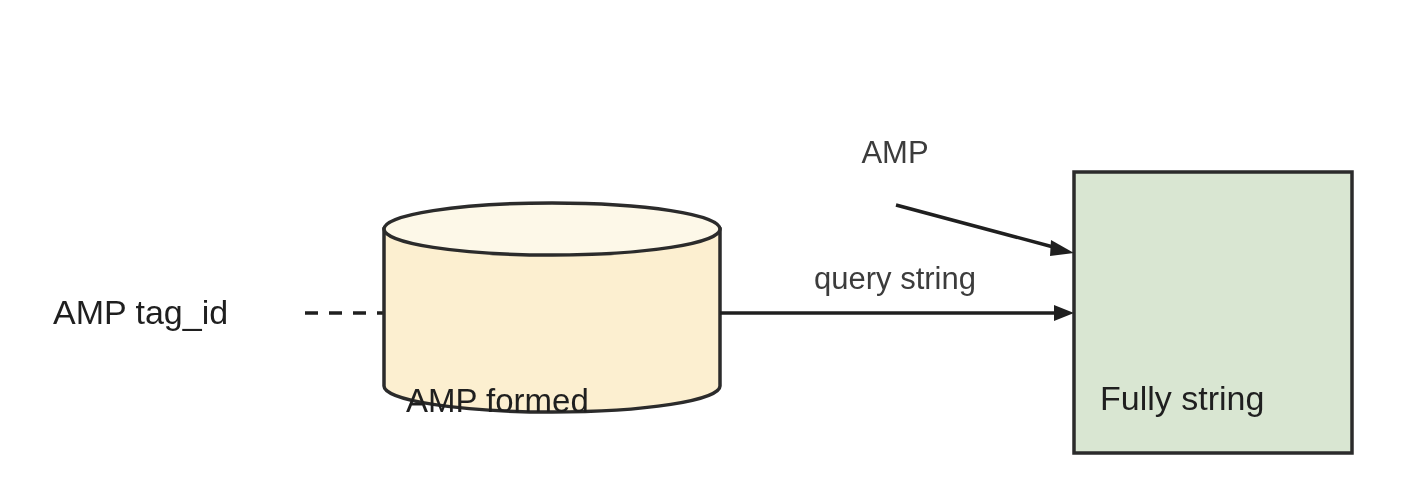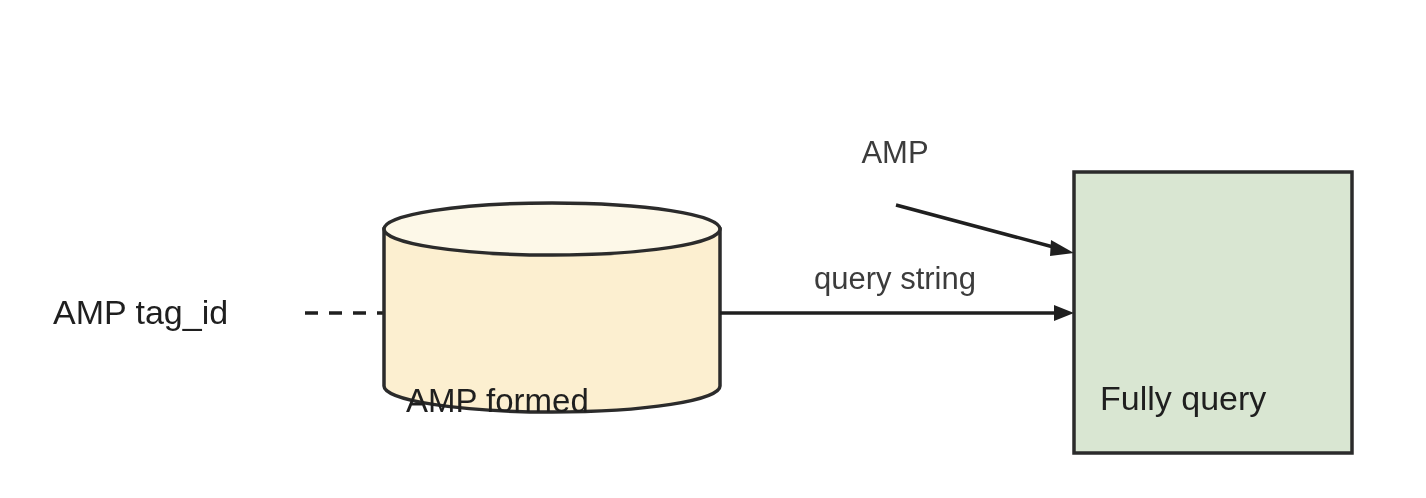--- a/index.html
+++ b/index.html
@@ -84,21 +84,21 @@
   </svg>
 
   <div class="label" id="amp-tag-id-label">AMP tag_id</div>
 
   <div class="label" id="cylinder-label">
     <span class="label-line">AMP formed</span>
     
   </div>
 
   <div class="label" id="ortb-label">
-    <span class="label-line">Fully query</span>
+    <span class="label-line">Fully string</span>
     
   </div>
 
   <div class="label" id="query-params-label">
     <span class="label-line">AMP</span>
     <span class="label-line">query string</span>
   </div>
 
 </div>
 

